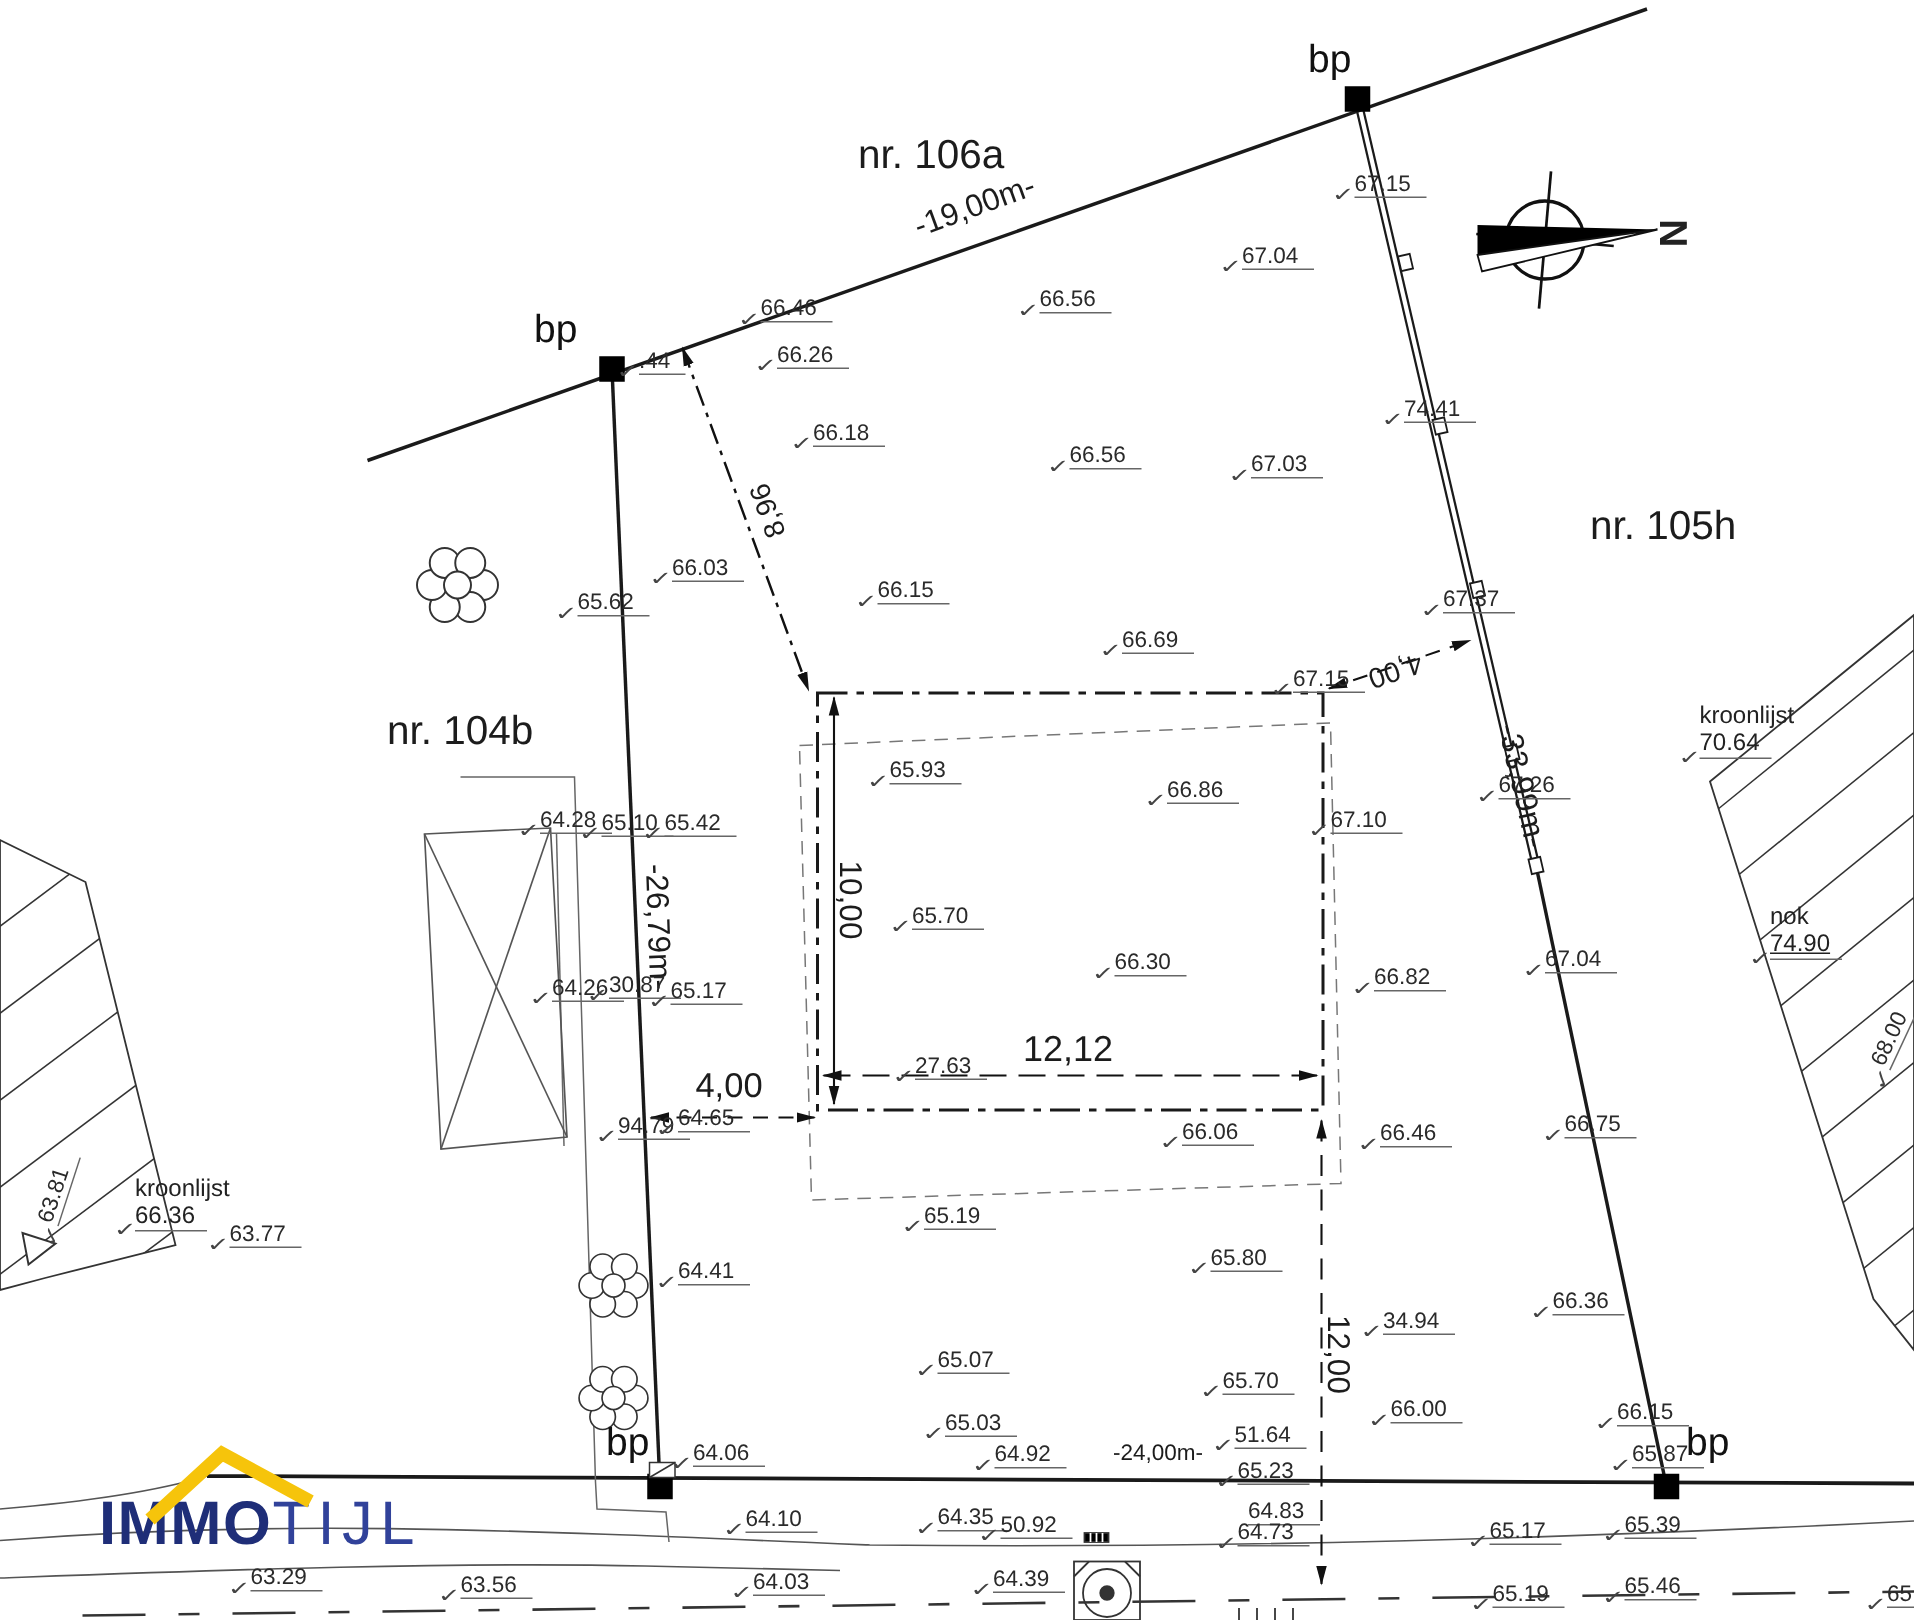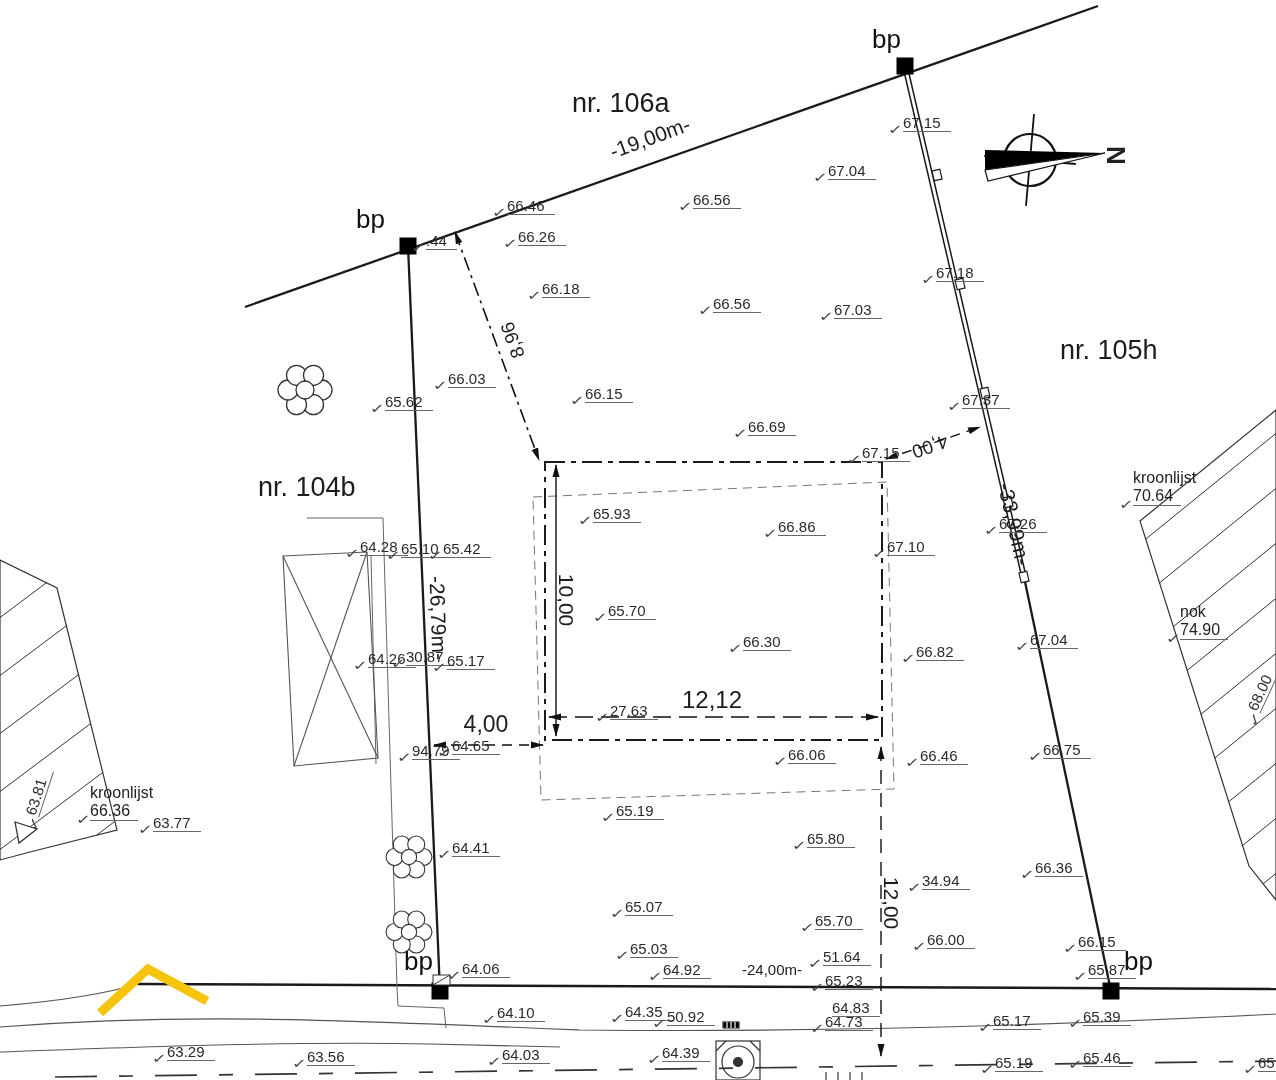--- a/index.html
+++ b/index.html
@@ -210,21 +210,21 @@
       <div class="dim-label" style="left: 891px; top: 903px; font-size: 21px; transform: translate(-50%, -50%) rotate(90deg);"><span class="">12,00</span></div>
       <div class="dim-label" style="left: 772px; top: 969px; font-size: 15px; transform: translate(-50%, -50%) rotate(0deg);"><span class="">-24,00m-</span></div>
       <div class="spot" style="left: 507px; top: 197px;"><span class="chk">✓</span><span class="v">66.46</span></div>
       <div class="spot" style="left: 518px; top: 228px;"><span class="chk">✓</span><span class="v">66.26</span></div>
       <div class="spot" style="left: 693px; top: 191px;"><span class="chk">✓</span><span class="v">66.56</span></div>
       <div class="spot" style="left: 828px; top: 162px;"><span class="chk">✓</span><span class="v">67.04</span></div>
       <div class="spot" style="left: 903px; top: 114px;"><span class="chk">✓</span><span class="v">67.15</span></div>
       <div class="spot" style="left: 542px; top: 280px;"><span class="chk">✓</span><span class="v">66.18</span></div>
       <div class="spot" style="left: 713px; top: 295px;"><span class="chk">✓</span><span class="v">66.56</span></div>
       <div class="spot" style="left: 834px; top: 301px;"><span class="chk">✓</span><span class="v">67.03</span></div>
-      <div class="spot" style="left: 936px; top: 264px;"><span class="chk">✓</span><span class="v">67.18</span></div>
+      <div class="spot" style="left: 936px; top: 264px;"><span class="chk">✓</span><span class="v">74.41</span></div>
       <div class="spot" style="left: 448px; top: 370px;"><span class="chk">✓</span><span class="v">66.03</span></div>
       <div class="spot" style="left: 385px; top: 393px;"><span class="chk">✓</span><span class="v">65.62</span></div>
       <div class="spot" style="left: 585px; top: 385px;"><span class="chk">✓</span><span class="v">66.15</span></div>
       <div class="spot" style="left: 748px; top: 418px;"><span class="chk">✓</span><span class="v">66.69</span></div>
       <div class="spot" style="left: 862px; top: 444px;"><span class="chk">✓</span><span class="v">67.15</span></div>
       <div class="spot" style="left: 962px; top: 391px;"><span class="chk">✓</span><span class="v">67.37</span></div>
       <div class="spot" style="left: 999px; top: 515px;"><span class="chk">✓</span><span class="v">67.26</span></div>
       <div class="spot" style="left: 593px; top: 505px;"><span class="chk">✓</span><span class="v">65.93</span></div>
       <div class="spot" style="left: 778px; top: 518px;"><span class="chk">✓</span><span class="v">66.86</span></div>
       <div class="spot" style="left: 887px; top: 538px;"><span class="chk">✓</span><span class="v">67.10</span></div>
@@ -272,21 +272,24 @@
       <div class="spot" style="left: 662px; top: 1044px;"><span class="chk">✓</span><span class="v">64.39</span></div>
       <div class="spot" style="left: 995px; top: 1054px;"><span class="chk">✓</span><span class="v">65.19</span></div>
       <div class="spot" style="left: 1083px; top: 1049px;"><span class="chk">✓</span><span class="v">65.46</span></div>
       <div class="spot" style="left: 1258px; top: 1054px;"><span class="chk">✓</span><span class="v">65.8</span></div>
       <div class="spot" style="left: 153px; top: 814px;"><span class="chk">✓</span><span class="v">63.77</span></div>
       <div class="spot" style="left: 426px; top: 232px;"><span class="chk">✓</span><span class="v">.44</span></div>
       <div class="spot" style="left: 22px; top: 812px; transform: rotate(-72deg); transform-origin: left top;"><span class="chk">✓</span><span class="v">63.81</span></div>
       <div class="spot" style="left: 1244px; top: 706px; transform: rotate(-65deg); transform-origin: left top;"><span class="chk">✓</span><span class="v">68.00</span></div>
       <div class="note-block" style="left: 90px; top: 784px;"><span class="l1" style="display: block;">kroonlijst</span><span class="l2" style="display: inline-block;">66.36</span><span class="chk">✓</span></div>
       <div class="note-block" style="left: 1133px; top: 469px;"><span class="l1" style="display: block;">kroonlijst</span><span class="l2" style="display: inline-block;">70.64</span><span class="chk">✓</span></div>
-      <div class="note-block" style="left: 1180px; top: 603px;"><span class="l1" style="display: block;">nok</span><span class="l2" style="display: inline-block;">74.90</span><span class="chk">✓</span></div>
+      <div class="note-block" style="left: 1180px; top: 603px;"><span class="l1" style="display: block;">nok</span><span class="l2" style="display: inline-block; text-decoration: underline;">74.90</span><span class="chk">✓</span></div>
     </div>
 
+  <div id="logo">
+    <span class="p1" style="color: rgb(31, 46, 120);">IMMO</span><span class="p2" style="color: rgb(49, 66, 154);">TIJL</span>
+  </div>
   <svg id="rooflayer" width="1276" height="1080" viewBox="0 0 1276 1080">
     <polyline points="100,1013 148,969 207,1001" fill="none" stroke="#f6c40b" stroke-width="9" stroke-linejoin="miter"></polyline>
   </svg>
 
   <span class="north-letter" style="left:1106px;top:140px;position:absolute;">N</span>
 </div>
 
 </body></html>

